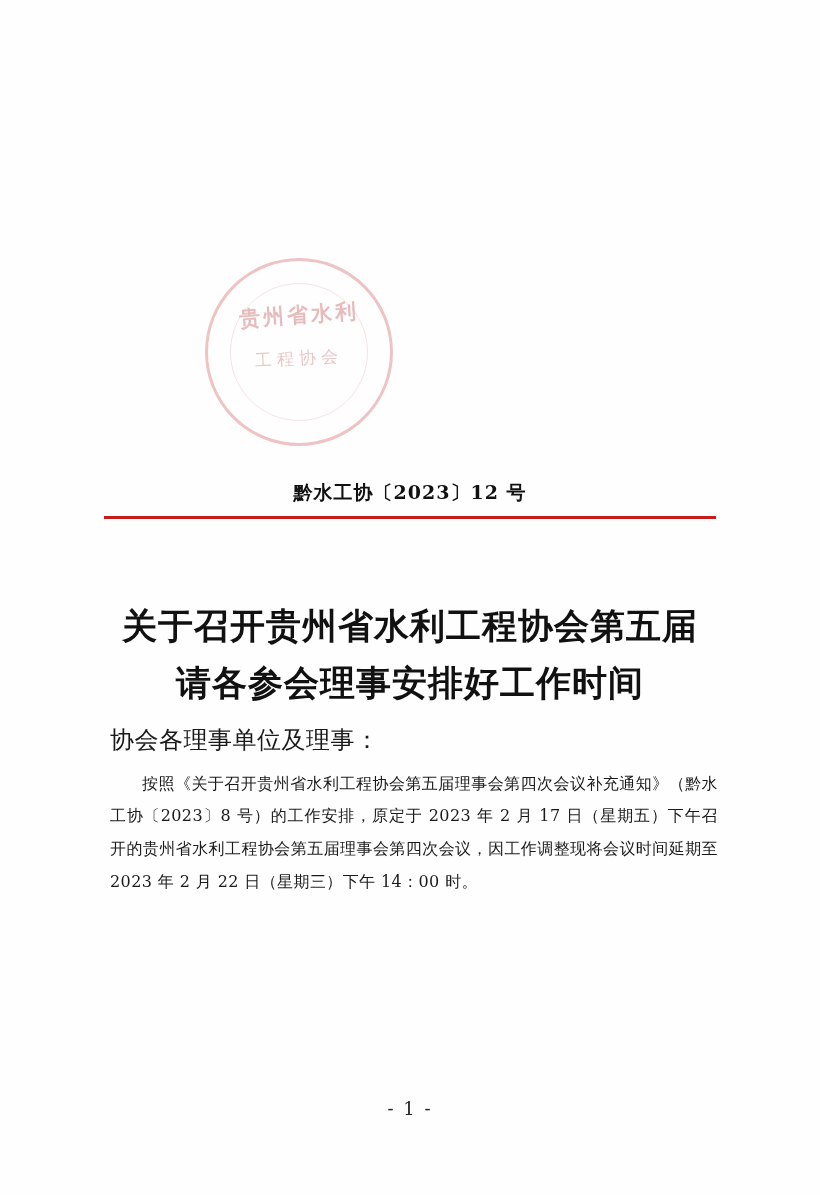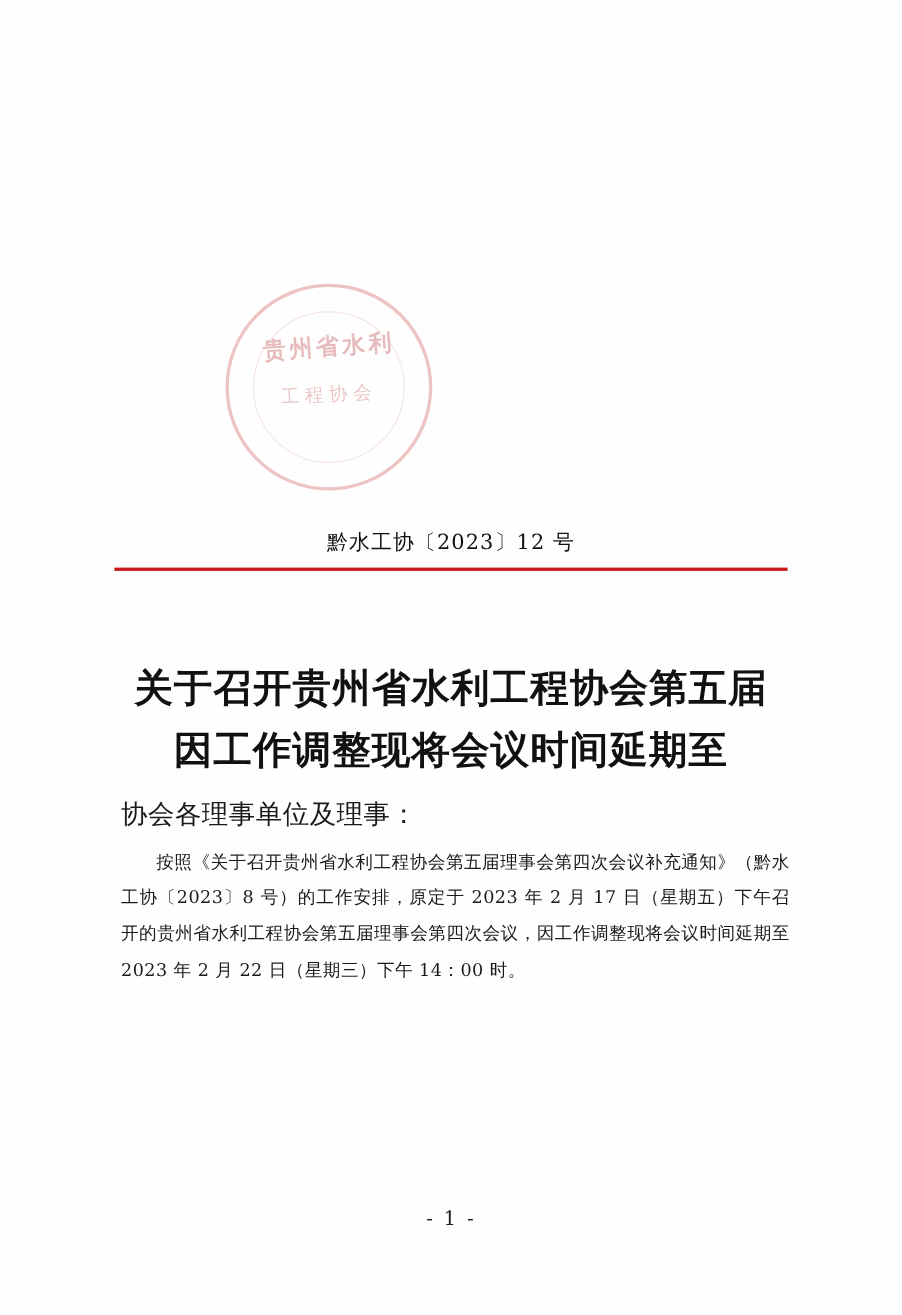--- a/index.html
+++ b/index.html
@@ -91,21 +91,21 @@
   }
 
   
   .doc-number {
     position: absolute;
     top: 480px;
     left: 0;
     width: 820px;
     text-align: center;
     font-size: 19px;
-    font-weight: 400;
+    font-weight: 700;
     letter-spacing: 1px;
     font-family: "DejaVu Serif", "Liberation Serif", serif;
     color: #111;
   }
 
   
   .red-rule {
     position: absolute;
     top: 516px;
     left: 104px;
@@ -180,21 +180,21 @@
     <div class="seal-text2">工程协会</div>
   </div>
 
 
   <div class="doc-number">黔水工协〔2023〕12 号</div>
 
   <div class="red-rule"></div>
 
   <div class="doc-title">
     <div>关于召开贵州省水利工程协会第五届</div>
-    <div>因工作调整现将会议时间延期至</div>
+    <div>请各参会理事安排好工作时间</div>
   </div>
 
   <div class="body-block">
     <div class="salutation">协会各理事单位及理事：</div>
     <div class="para">按照《关于召开贵州省水利工程协会第五届理事会第四次会议补充通知》（黔水工协〔2023〕8 号）的工作安排，原定于 2023 年 2 月 17 日（星期五）下午召开的贵州省水利工程协会第五届理事会第四次会议，因工作调整现将会议时间延期至 2023 年 2 月 22 日（星期三）下午 14：00 时。</div>
   </div>
 
   <div class="page-footer">- 1 -</div>
 
 </div>

